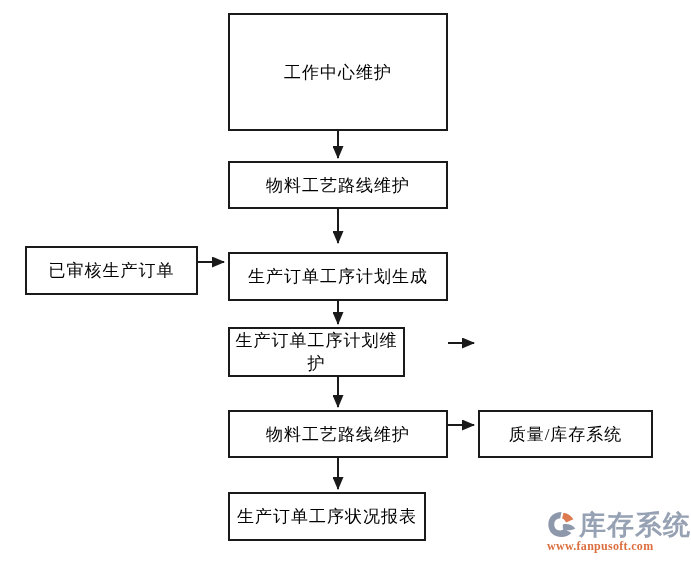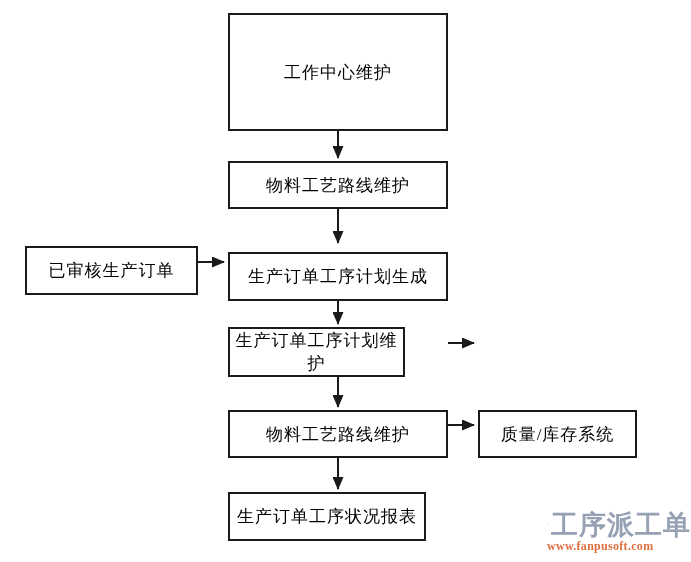--- a/index.html
+++ b/index.html
@@ -112,33 +112,33 @@
 
   <div class="node" style="left:228px; top:327px; width:177px; height:50px;">
     <span>生产订单工序计划维护</span>
   </div>
 
 
   <div class="node" style="left:228px; top:410px; width:220px; height:48px;">
     <span>物料工艺路线维护</span>
   </div>
 
-  <div class="node" style="left:478px; top:410px; width:159px; height:48px;">
+  <div class="node" style="left:478px; top:410px; width:175px; height:48px;">
     <span>质量/库存系统</span>
   </div>
 
   <div class="node" style="left:228px; top:492px; width:198px; height:49px;">
     <span>生产订单工序状况报表</span>
   </div>
 
   <div class="branding">
     <div class="brand-row">
       <svg width="40" height="37" viewBox="0 0 44 40">
         <path d="M22 1 C10 1 2 9 2 20 C2 31 10 39 22 39 C28 39 33 37 37 33 L26 26 C24 28 23 29 20 29 C14 29 11 25 11 20 C11 15 14 11 20 11 Z" fill="#8d99ab"></path>
         <path d="M25 2 C32 3 37 7 40 12 L29 17 C27 14 26 12 23 11 Z" fill="#dd7a50"></path>
         <path d="M24 20 C30 18 38 20 43 26 C36 30 28 29 24 26 Z" fill="#8d99ab"></path>
       </svg>
-      <span class="brand-text">工序派工单</span>
+      <span class="brand-text">库存系统</span>
     </div>
     <div class="brand-url">www.fanpusoft.com</div>
   </div>
 
 </div>
 
 </body></html>

